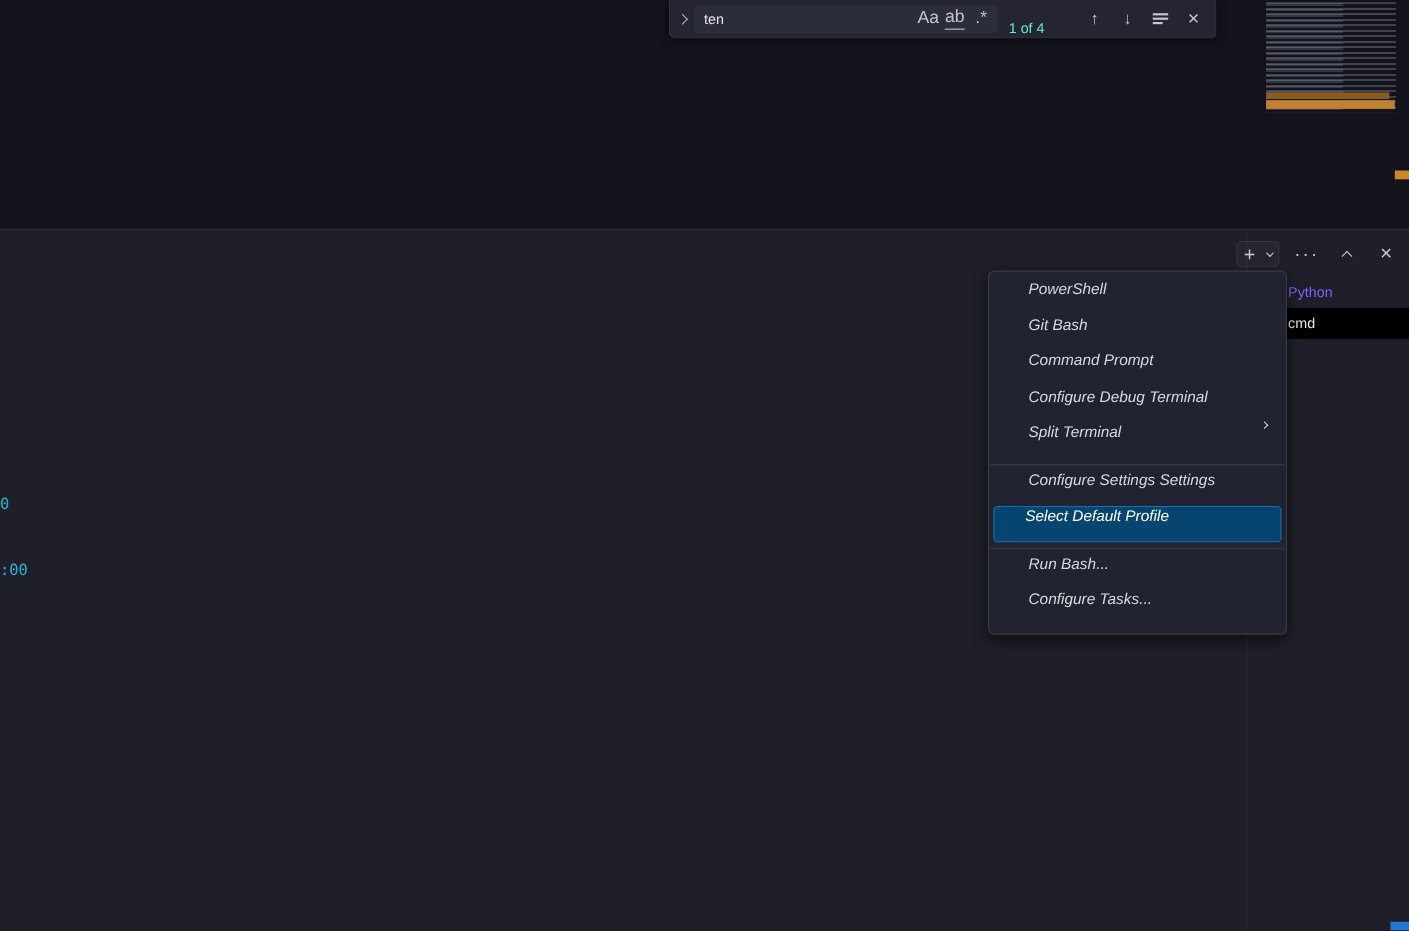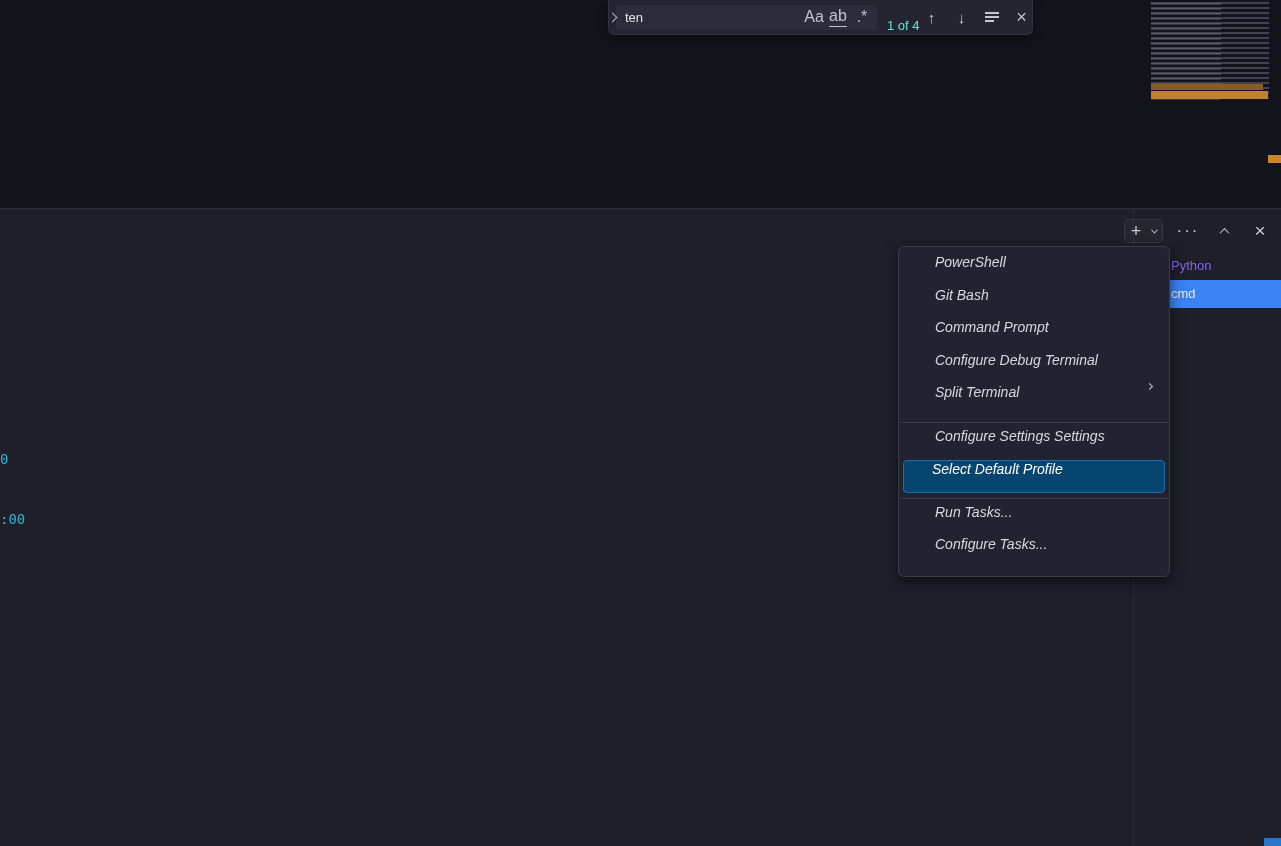--- a/index.html
+++ b/index.html
@@ -10,21 +10,21 @@
     font-family:"Liberation Sans", sans-serif;
     color:#d6d7de;
   }
 
   
   .editor-region { position:absolute; left:0; top:0; width:1281px; height:208px; background:#13131c; }
   .panel-region  { position:absolute; left:0; top:208px; width:1281px; height:638px; background:#1e1f28; border-top:1px solid #2b2d39; }
 
   
   .find-widget {
-    position:absolute; left:608px; top:0; width:425px; height:35px;
+    position:absolute; left:608px; top:0; width:498px; height:35px;
     background:#242530; border:1px solid #313242; border-top:none;
     border-radius:0 0 6px 6px; box-shadow:0 3px 8px rgba(0,0,0,.45);
     display:flex; align-items:center; padding:0 6px 0 0; z-index:5;
   }
   .find-toggle { width:22px; height:100%; display:flex; align-items:center; justify-content:center; color:#b7b9c4; cursor:pointer; }
   .find-input {
     width:276px; height:25px; background:#2c2d3b; border-radius:3px;
     display:flex; align-items:center; padding:0 4px 0 9px; color:#e6e6ea; font-size:13px;
   }
   .find-input input {
@@ -71,21 +71,21 @@
   .tb-close { font-size:19px; }
 
   
   .tout { position:absolute; left:0; color:#2ab5d9; font-family:"DejaVu Sans Mono", monospace; font-size:14px; z-index:1; }
   .tout.f0 { top:451px; }
   .tout.f1 { top:511px; }
   .vsep { position:absolute; left:1133px; top:209px; height:637px; width:1px; background:#282a35; z-index:2; }
 
   .term-tabs { position:absolute; left:1134px; top:252px; width:147px; z-index:2; font-size:13px; }
   .term-tab { height:28px; line-height:28px; padding-left:37px; color:#8b5cf6; cursor:pointer; white-space:nowrap; }
-  .term-tab.selected { background:#3b82f6; color:#e8e9ee; }
+  .term-tab.selected { background:#000000; color:#e8e9ee; }
 
   
   .ctx-menu {
     position:absolute; left:898px; top:246px; width:272px;
     background:#222330; border:1px solid #3a3b48; border-radius:6px;
     box-shadow:0 5px 14px rgba(0,0,0,.55); padding:7px 0; z-index:10;
     font-size:14px; color:#d8d8de;
   }
   .ctx-item { height:32.5px; display:flex; align-items:flex-start; padding:0 15px 0 36px; cursor:pointer;font-style:italic; }
   .ctx-item.selected {
@@ -201,20 +201,20 @@
   </div>
   <div class="ctx-sep"></div>
   <div class="ctx-item">
     <span>Configure Settings Settings</span>
   </div>
   <div class="ctx-item selected">
     <span>Select Default Profile</span>
   </div>
   <div class="ctx-sep"></div>
   <div class="ctx-item">
-    <span>Run Tasks...</span>
+    <span>Run Bash...</span>
   </div>
   <div class="ctx-item">
     <span>Configure Tasks...</span>
   </div>
 </div>
 
 <div class="corner-blue"></div>
 
 </body></html>

